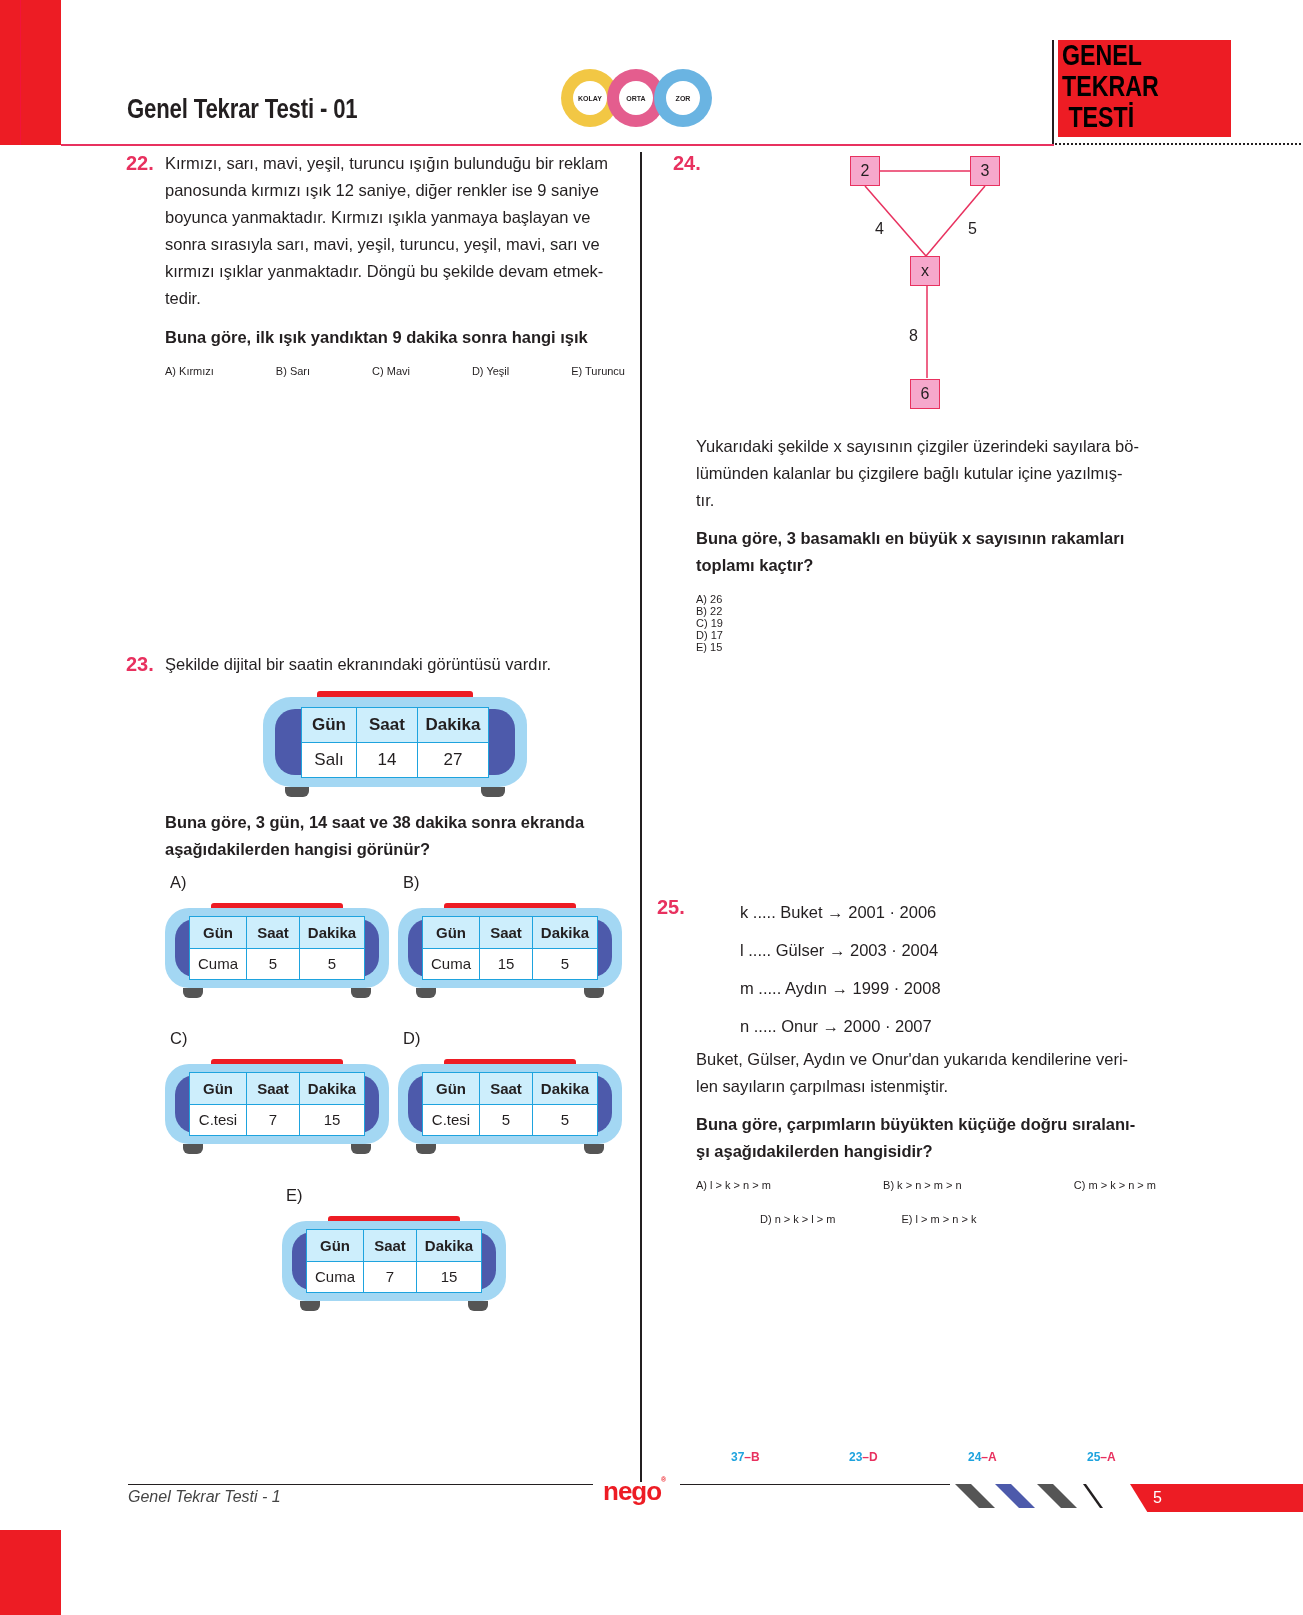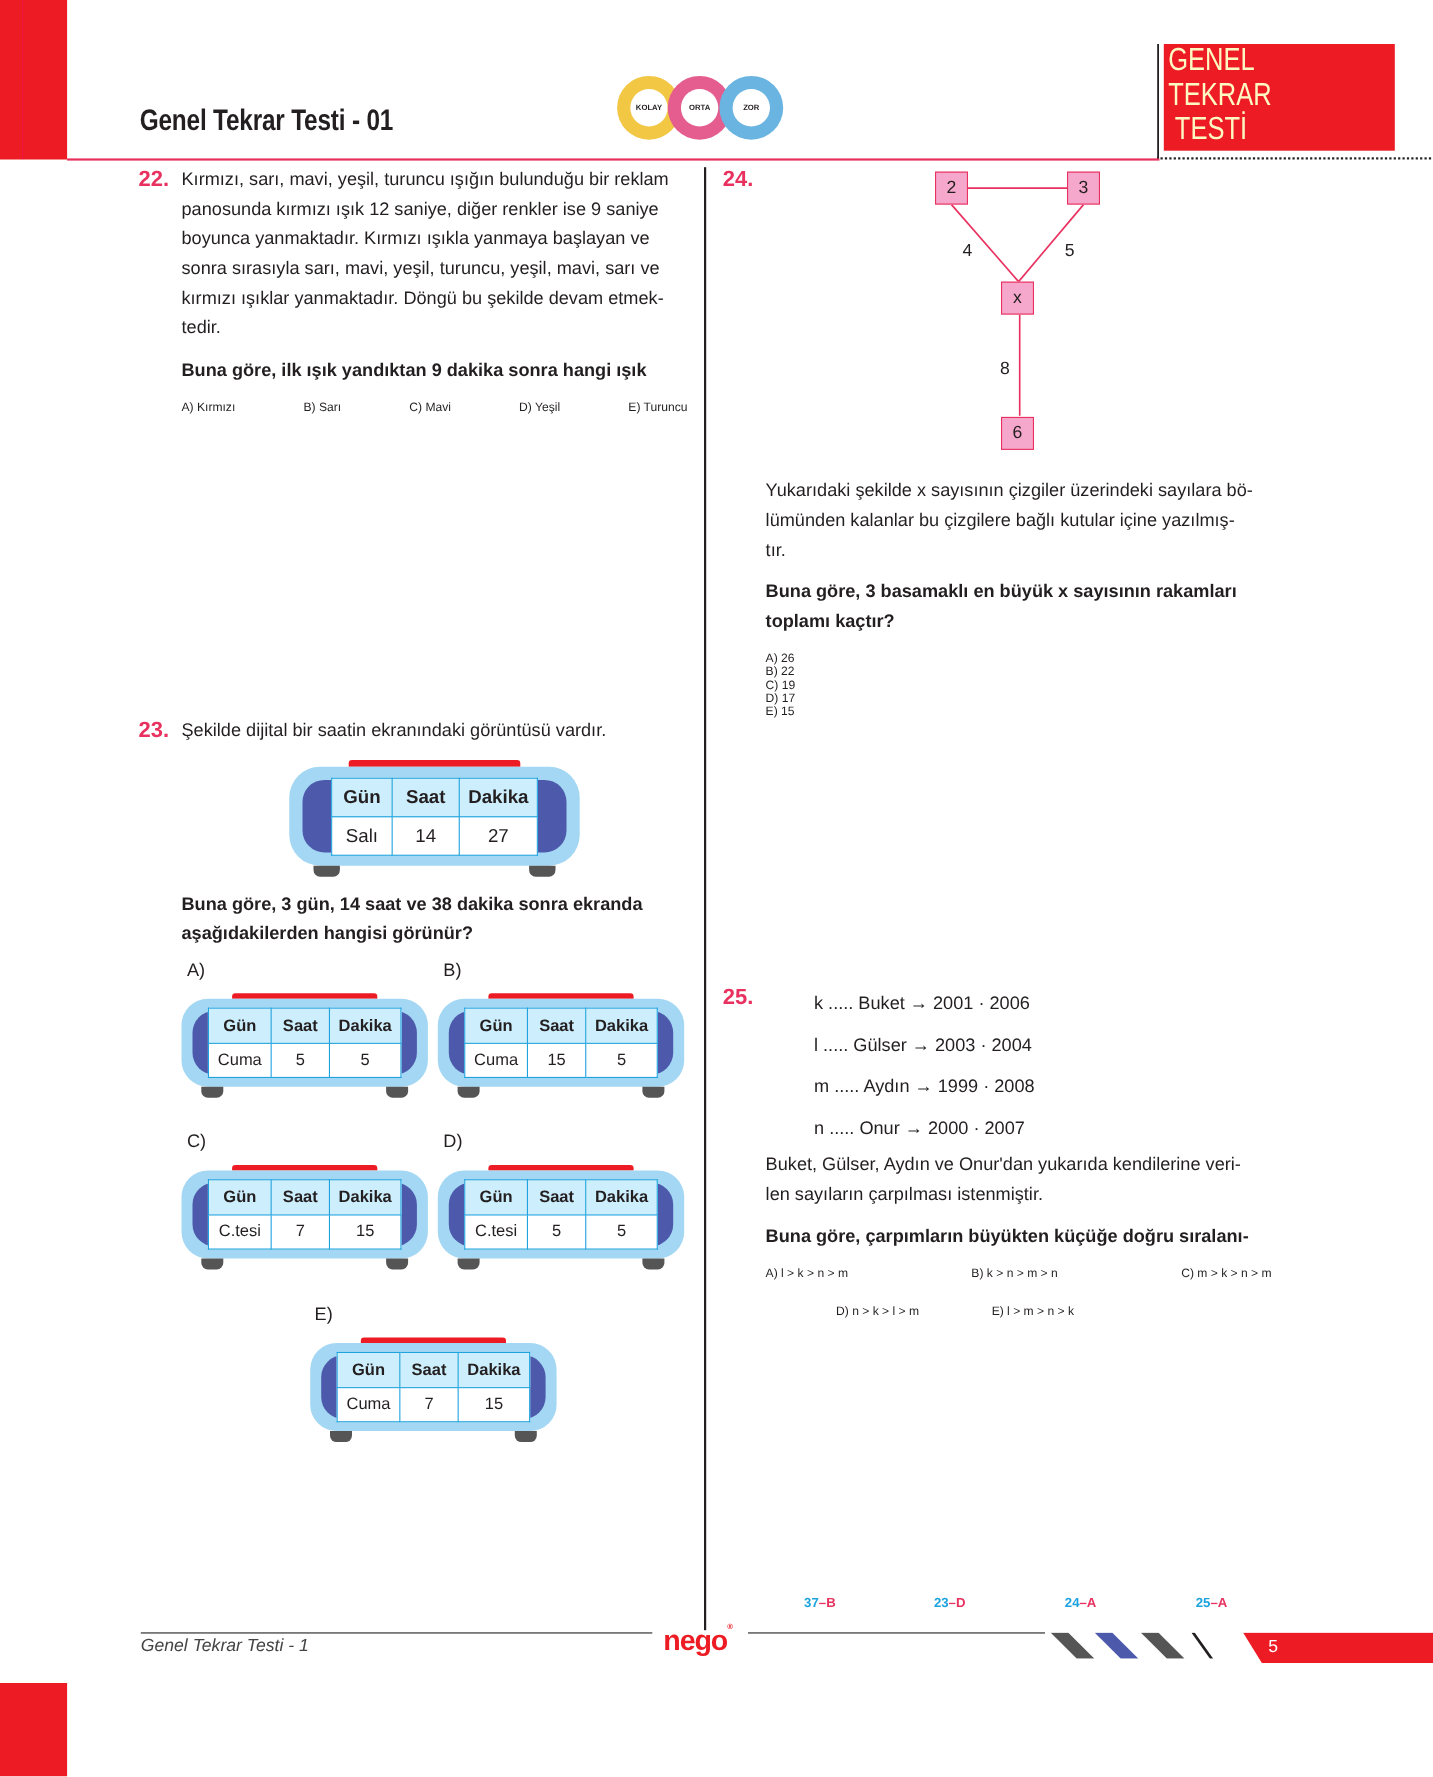--- a/index.html
+++ b/index.html
@@ -16,21 +16,21 @@
   .header-line { left: 61px; top: 144px; width: 993px; height: 2px; background: #e8315f; }
   .page-title { left: 127px; top: 94px; font-size: 27px; font-weight: bold; letter-spacing: -0.2px; transform: scaleX(0.82); transform-origin: left center; color:#231f20; }
   
   .diff { top: 69px; width: 58px; height: 58px; border-radius: 50%; display:flex; align-items:center; justify-content:center; }
   .diff .core { width: 34px; height: 34px; border-radius: 50%; background:#fff; display:flex; align-items:center; justify-content:center; font-size: 7px; font-weight: bold; color:#231f20; }
   .d-kolay { left: 561px; background: #f2c744; }
   .d-orta { left: 607px; background: #e45d8e; }
   .d-zor { left: 654px; background: #6ab4e2; }
   
   .badge-frame { left: 1052px; top: 40px; width: 251px; height: 103px; border-left: 2px solid #231f20; border-bottom: 2px dotted #231f20; }
-  .badge { left: 1058px; top: 40px; width: 210px; height: 97px; background: #ed1c24; color:#fef9c3; font-weight:normal; font-size: 29px; line-height: 31px; padding-left: 4px; box-sizing:border-box; }
+  .badge { left: 1058px; top: 40px; width: 173px; height: 97px; background: #ed1c24; color:#000000; font-weight:bold; font-size: 29px; line-height: 31px; padding-left: 4px; box-sizing:border-box; }
   .badge div { transform: scaleX(0.8); transform-origin: left center; }
   
   .divider { left: 640px; top: 152px; width: 1.5px; height: 1330px; background: #231f20; }
   .qnum { color: #e8315f; font-weight: bold; font-size: 20px; }
   .qtext { font-size: 16.5px; line-height: 27px; text-align: justify; }
   .qtext.bold { font-weight: bold; }
   .opts { font-size: 11px; display: flex; justify-content: space-between; }
   
   .node { width: 30px; height: 30px; background: #f6a8cc; border: 1.5px solid #e8315f; box-sizing: border-box; display:flex; align-items:center; justify-content:center; font-size: 16px; }
   .edge-label { font-size: 16px; }
@@ -240,21 +240,21 @@
         </tr>
     <tr>
           <td>Cuma</td>
           <td>7</td>
           <td>15</td>
         </tr>
   </tbody>
     </table>
 </div>
 
-<div class="abs qnum" style="left:657px;top:152px;">24.</div>
+<div class="abs qnum" style="left:673px;top:152px;">24.</div>
 <svg class="abs" style="left:850px;top:150px;" width="160" height="260">
   <line x1="30" y1="21" x2="120" y2="21" stroke="#e8315f" stroke-width="1.5"></line>
   <line x1="15" y1="36" x2="76" y2="106" stroke="#e8315f" stroke-width="1.5"></line>
   <line x1="135" y1="36" x2="76" y2="106" stroke="#e8315f" stroke-width="1.5"></line>
   <line x1="77" y1="136" x2="77" y2="228" stroke="#e8315f" stroke-width="1.5"></line>
 </svg>
 <div class="abs node" style="left:850px;top:156px;">2</div>
 <div class="abs node" style="left:970px;top:156px;">3</div>
 <div class="abs node" style="left:910px;top:256px;">x</div>
 <div class="abs node" style="left:910px;top:379px;">6</div>
@@ -288,20 +288,21 @@
   <div>m ..... Aydın → 1999 · 2008</div>
   <div>n ..... Onur → 2000 · 2007</div>
 </div>
 <div class="abs" style="left:696px;top:1046px;width:460px;">
   <div class="qtext">
     <div>Buket, Gülser, Aydın ve Onur'dan yukarıda kendilerine veri-</div>
     <div>len sayıların çarpılması istenmiştir.</div>
   </div>
   <div class="qtext bold" style="margin-top:11px;">
     <div>Buna göre, çarpımların büyükten küçüğe doğru sıralanı-</div>
+    <div>şı aşağıdakilerden hangisidir?</div>
   </div>
   <div class="opts" style="margin-top:14px;">
     <span>A) l &gt; k &gt; n &gt; m</span>
     <span>B)  k &gt; n &gt; m &gt; n</span>
     <span>C) m &gt; k &gt; n &gt; m</span>
   </div>
   <div class="opts" style="margin-top:22px;justify-content:flex-start;text-align:right;">
     <span style="margin-left:64px;">D)  n &gt; k &gt; l &gt; m</span>
     <span style="margin-left:66px;">E)  l &gt; m &gt; n &gt; k</span>
   </div>

